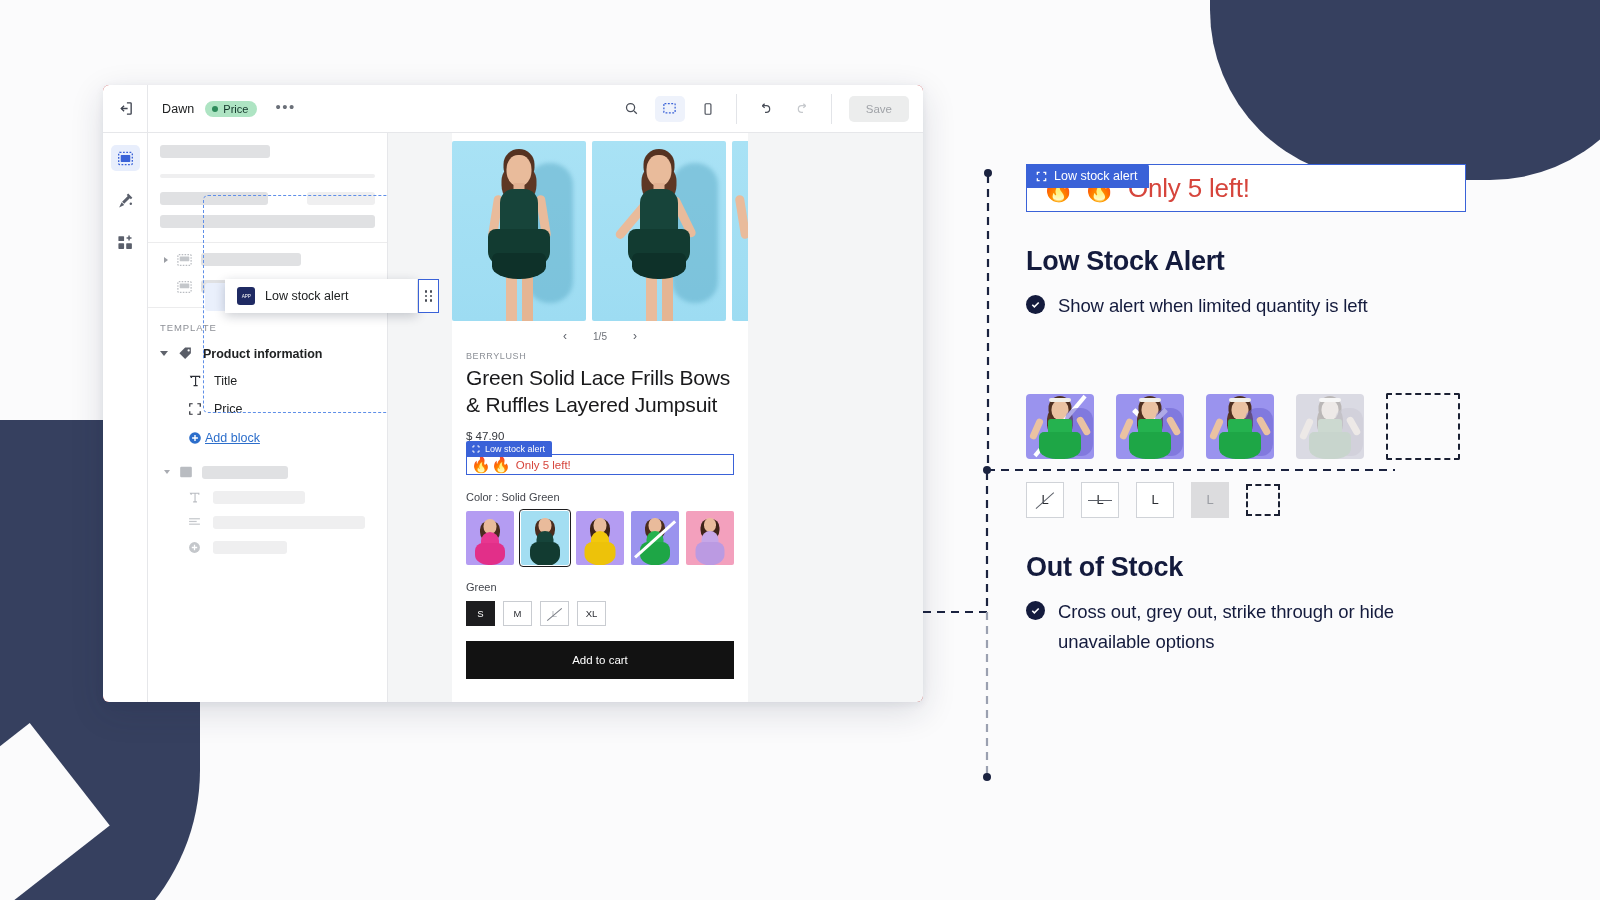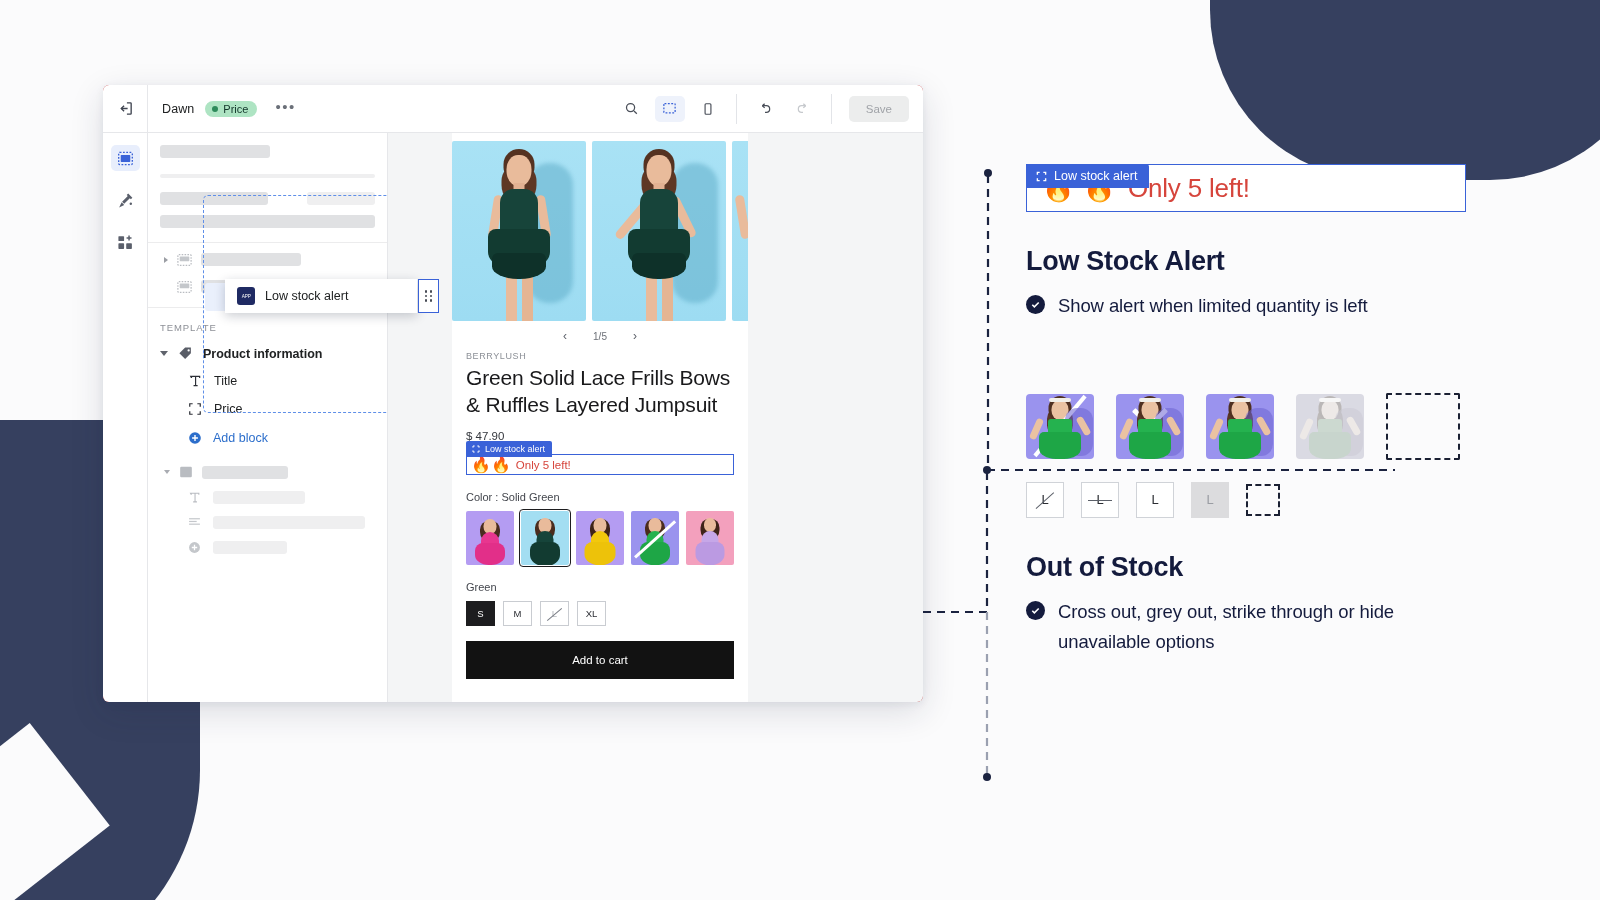--- a/index.html
+++ b/index.html
@@ -91,21 +91,21 @@
   .sec { padding: 0 12px; }
 
   .divider { height:1px; background:#ececed; margin: 14px 0 0 0; }
   .tmpl-label {
     font-size: 9.5px; letter-spacing: .9px; color: #8d9097; padding: 14px 0 7px 12px; font-weight: 400;
   }
   .blk-row { display:flex; align-items:center; gap: 10px; padding: 6px 0 6px 12px; font-size: 12.5px; color: #202223; }
   .caret { width:0;height:0;border-left:4px solid transparent;border-right:4px solid transparent;border-top:5px solid #5f636c; }
   .blk-title { font-weight: 700; font-size: 12.5px; }
   .blk-child { padding-left: 40px; font-size: 12.5px; color: #202223; display:flex; align-items:center; gap:12px; padding-top:7px; padding-bottom:7px;}
-  .add-block { color: #2c6ecb; display:flex; gap:11px; padding-left:40px; font-size:12.5px; padding-top:8px;}
+  .add-block { color: #2c6ecb; display:flex; gap:3px; padding-left:40px; font-size:12.5px; padding-top:8px;text-decoration:underline;}
 
   .dashed-group {
     position: absolute; left: 55px; top: 62px;
     width: 258px; height: 218px;
     border: 1.5px dashed #5f8fe8; border-radius: 5px; pointer-events:none;
   }
 
   .drag-chip {
     position: absolute; left: 77px; top: 146px;
     width: 192px; height: 34px; background: #fff;

